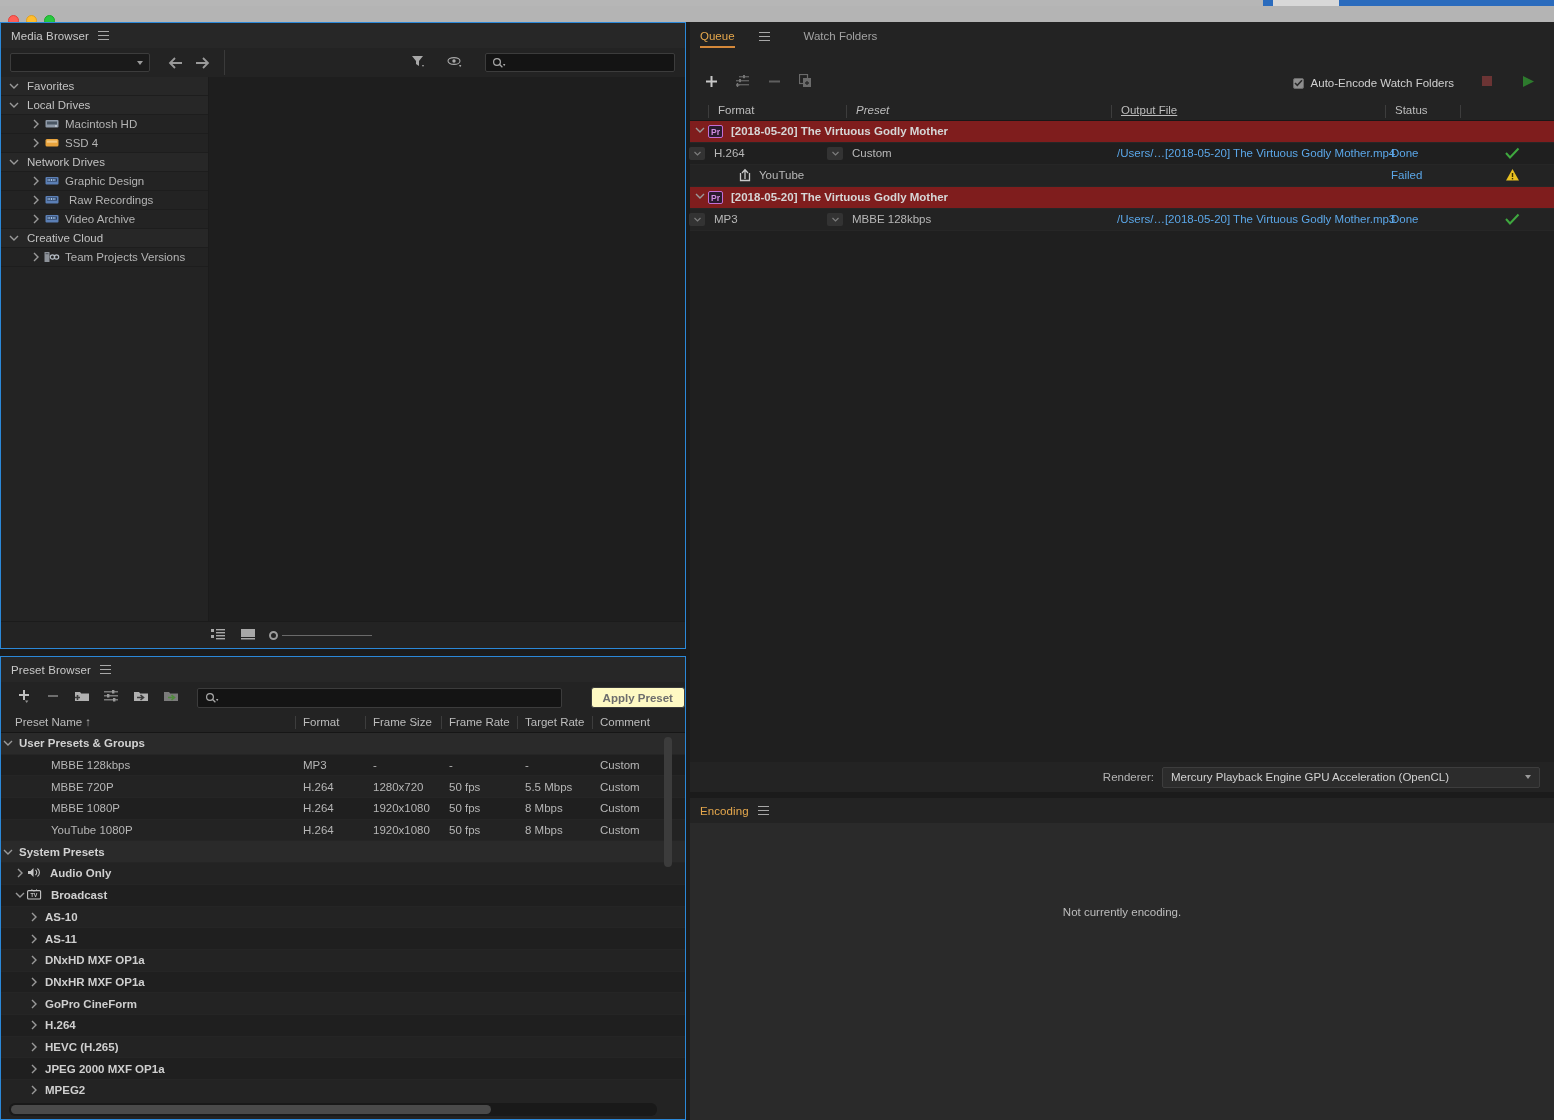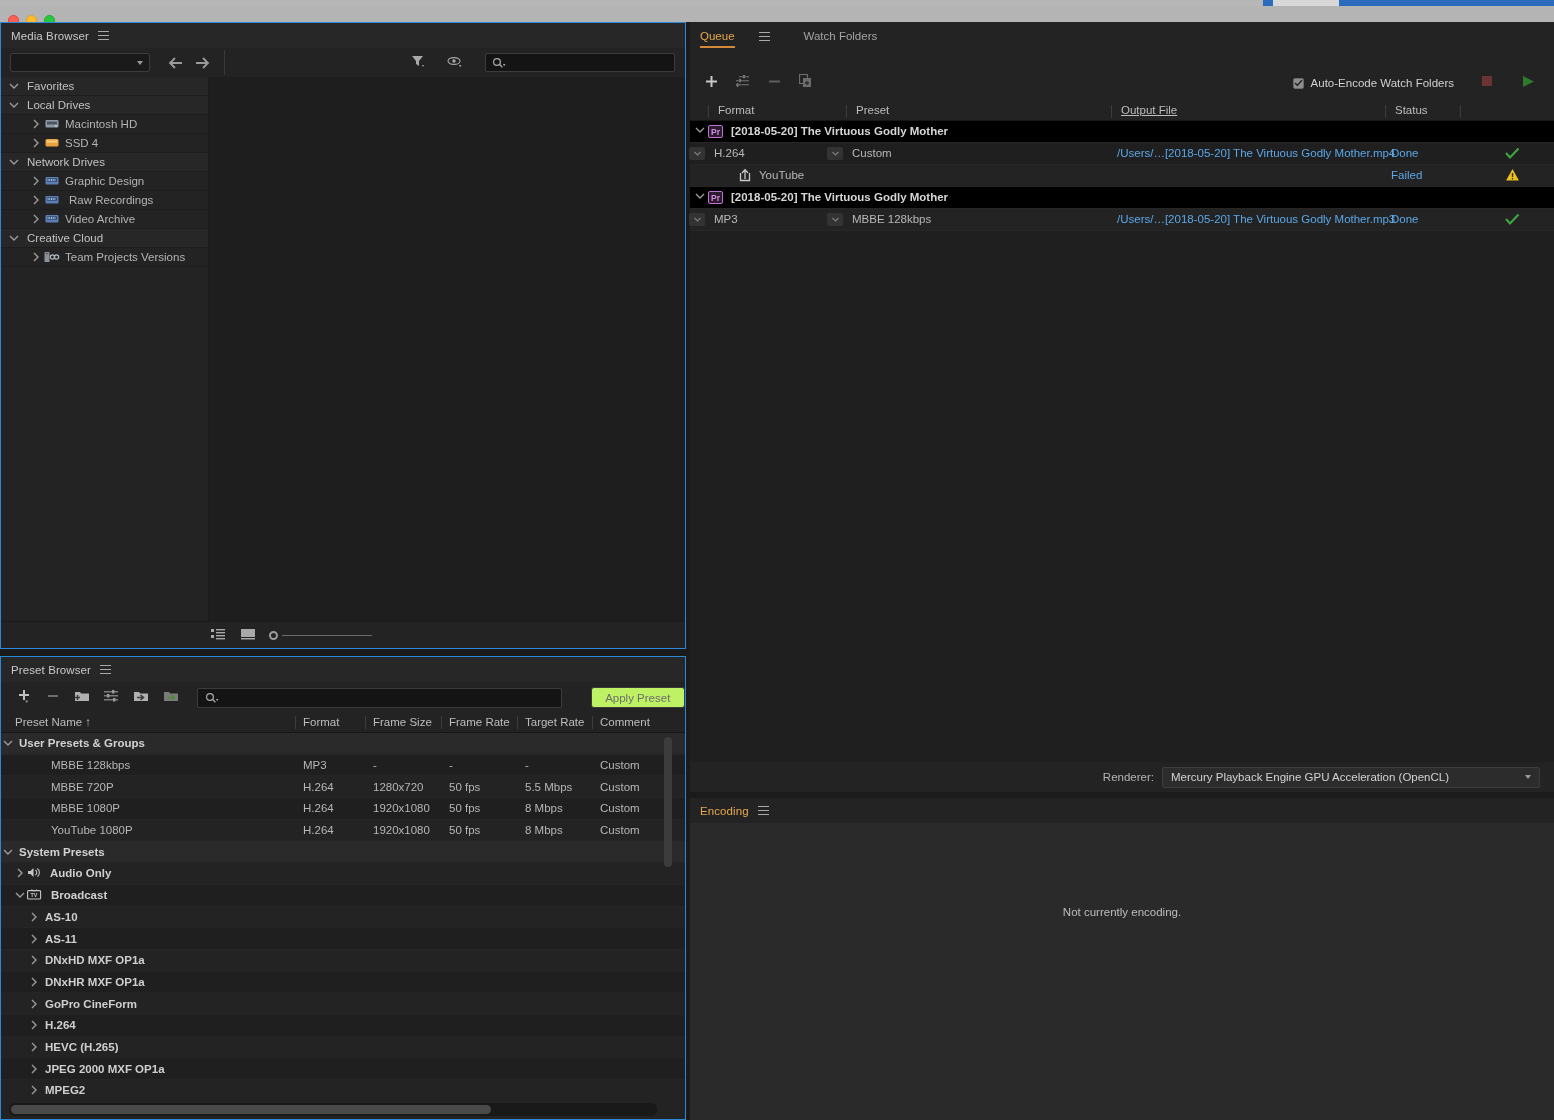--- a/index.html
+++ b/index.html
@@ -61,23 +61,23 @@
   .mb-footer { position:absolute; left:0; bottom:0; width:100%; height:27px; background:#232323; border-top:1px solid #1b1b1b; display:flex; align-items:center; padding-left:210px; }
   .slider-track { width:90px; height:1px; background:#6a6a6a; margin-left:4px; }
   .slider-knob { width:9px;height:9px;border:2px solid #9b9b9b; border-radius:50%; }
 
   
   #preset-browser { left:0px; top:656px; width:686px; height:464px; }
   .pb-toolbar { position:absolute; left:0; top:25px; width:100%; height:31px; display:flex; align-items:center; }
   .pb-icons { display:flex; align-items:center; gap:14px; margin-left:16px; }
   .pb-search { margin-left:18px; width:378px; height:20px; background:#141414; border:1px solid #3c3c3c; border-radius:2px; display:flex; align-items:center; padding-left:7px;}
   .apply-btn {
-    margin-left:29px; width:98px; height:21px; border-radius:3px; background:#bef264;
+    margin-left:29px; width:98px; height:21px; border-radius:3px; background:#fef9c3;
     border:1px solid #3a3a3a; color:#6d6d6d; font-size:11.5px; display:flex;
-    align-items:center; justify-content:center;
+    align-items:center; justify-content:center;font-weight:bold;
   }
   .pb-colhead { position:absolute; left:0; top:56px; height:20px; width:100%; background:#232323; border-bottom:1px solid #161616; font-size:11.5px; color:#bdbdbd; }
   .pb-colhead span { position:absolute; top:3px; }
   .pb-list { position:absolute; left:0; top:76px; right:0; bottom:22px; background:#1f1f1f; overflow:hidden;}
   .pb-row { height:21.7px; display:flex; align-items:center; font-size:11.5px; color:#b6b6b6; border-bottom:1px solid #252525; position:relative;}
   .pb-row.alt { background:#232323; }
   .pb-row.hdr { background:#2a2a2a; font-weight:bold; color:#d2d2d2; }
   .pb-row.sub { font-weight:bold; color:#cfcfcf; }
   .pb-cell { position:absolute; }
   .pb-vscroll { position:absolute; right:13px; top:80px; width:8px; height:130px; background:#3c3c3c; border-radius:4px;}
@@ -92,21 +92,21 @@
   .q-tab.active::after { content:""; position:absolute; left:0; right:6px; bottom:0; height:2px; background:#d4883a;}
   .q-toolbar { position:absolute; left:0; top:46px; width:100%; height:30px; display:flex; align-items:center; }
   .q-tb-icons { display:flex; align-items:center; gap:17px; margin-left:14px;}
   .q-right { margin-left:auto; display:flex; align-items:center; gap:26px; padding-right:18px;}
   .chk { width:11px;height:11px; background:#8f8f8f; border:1px solid #6a6a6a; border-radius:2px; display:flex;align-items:center;justify-content:center;}
   .q-colhead { position:absolute; left:0; top:80px; height:19px; width:100%; font-size:11.5px; color:#bdbdbd; border-bottom:1px solid #171717;}
   .q-colhead span { position:absolute; top:2px; }
   .q-colhead .vdiv { position:absolute; top:3px; width:1px; height:13px; background:#3d3d3d; }
   .q-list { position:absolute; left:0; top:99px; right:0; bottom:30px; background:#1f1f1f;}
   .q-row { height:22px; position:relative; border-bottom:1px solid #262626; font-size:11.5px; color:#b8b8b8; }
-  .q-row.grp { background:#000000;text-decoration:underline; }
+  .q-row.grp { background:#7f1d1d;text-decoration:underline; }
   .q-row.alt { background:#232323; }
   .q-cell { position:absolute; top:4px; }
   .pr-badge { position:absolute; left:18px; top:4px; width:15px; height:13px; border:1px solid #c26fd6; border-radius:2px; background:#2a1b2e; color:#d08ce0; font-size:8.5px; font-weight:bold; display:flex; align-items:center; justify-content:center;}
   .mini-dd { position:absolute; width:16px; height:13px; background:#333; border-radius:2px; display:flex; align-items:center; justify-content:center; }
   .link { color:#5ba7e8; }
   .renderer-bar { position:absolute; left:0; bottom:0; width:100%; height:30px; display:flex; align-items:center; justify-content:flex-end; padding-right:14px; }
   .renderer-label { font-size:11.5px; color:#b4b4b4; margin-right:8px; }
   .renderer-sel { width:378px; height:21px; background:#2c2c2c; border:1px solid #3d3d3d; border-radius:2px; display:flex; align-items:center; padding:0 8px; font-size:11.5px; color:#d2d2d2;}
   .renderer-sel .chev { margin-left:auto; }
 
@@ -690,21 +690,21 @@
           <svg width="16" height="15" viewBox="0 0 16 15">
               <path d="M3 2 L14 7.5 L3 13 Z" fill="#2d7a2d"></path>
             </svg>
         </span>
       </div>
     </div>
 
     <div class="q-colhead" id="q-colhead">
         <span style="left: 28px;">Format</span>
         <span class="vdiv" style="left: 18px;"></span>
-        <span style="left: 166px;">Preset</span>
+        <span style="left: 166px; font-style: italic;">Preset</span>
         <span class="vdiv" style="left: 156px;"></span>
         <span style="left: 431px; text-decoration: underline;">Output File</span>
         <span class="vdiv" style="left: 421px;"></span>
         <span style="left: 705px;">Status</span>
         <span class="vdiv" style="left: 695px;"></span>
         <span class="vdiv" style="left: 770px;"></span>
       </div>
     <div class="q-list" id="q-list">
         <div class="q-row grp">
           <span class="q-cell" style="left:4px;top:3px"><svg width="12" height="12" viewBox="0 0 12 12">

